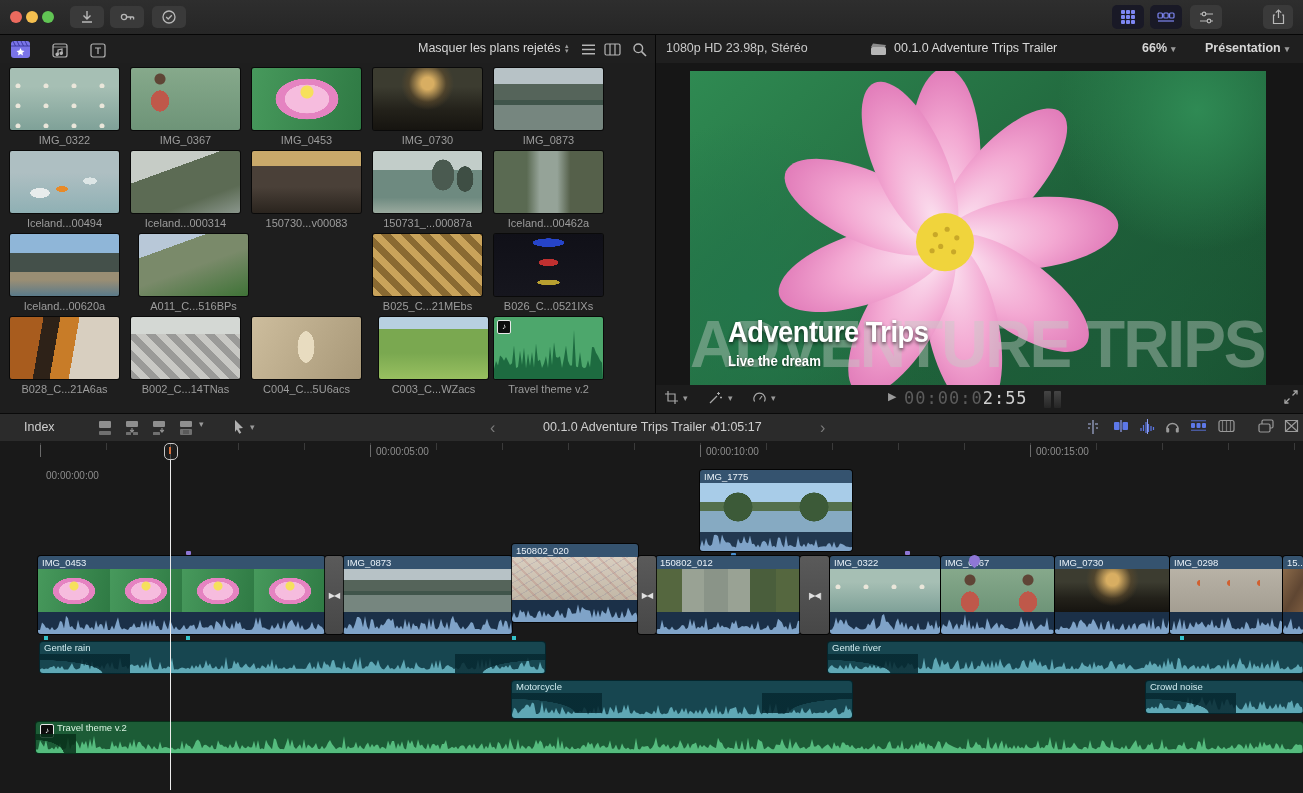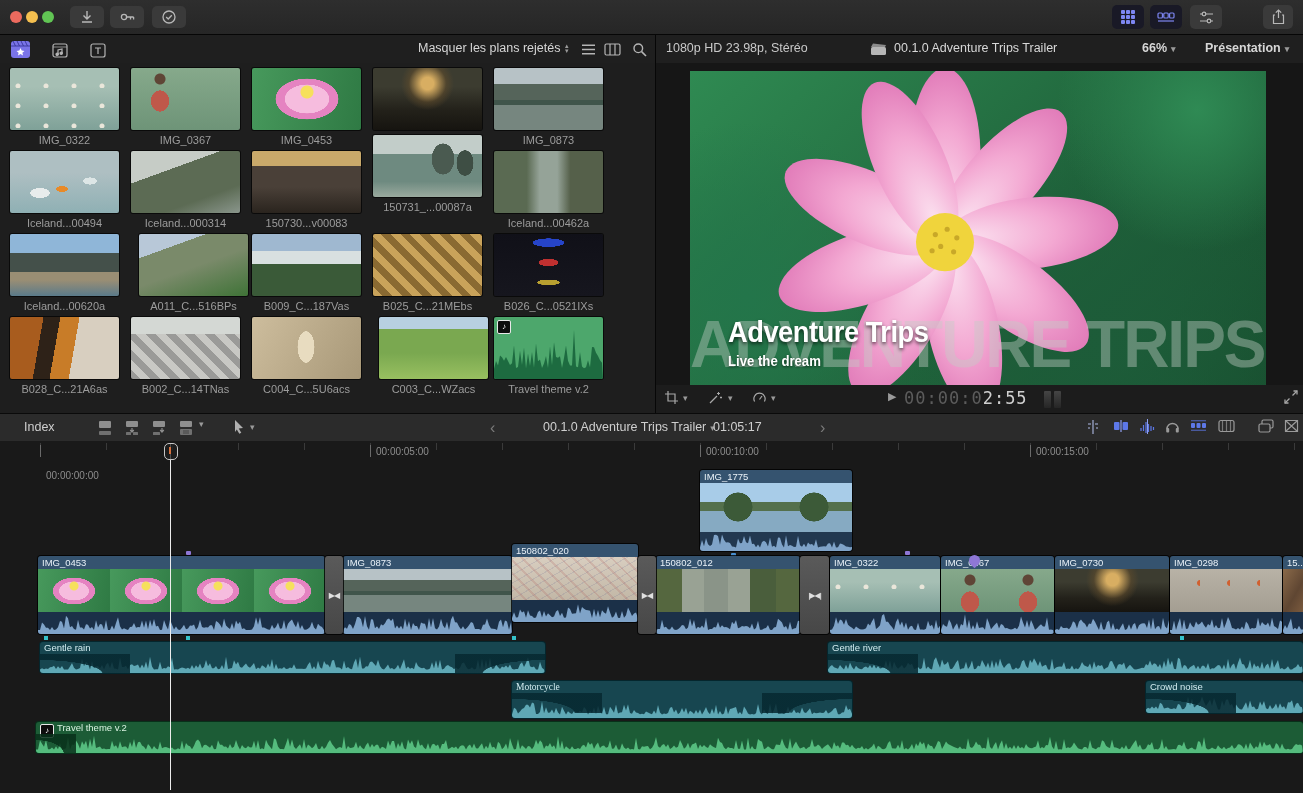--- a/index.html
+++ b/index.html
@@ -282,40 +282,36 @@
       <div class="blabel">Iceland...00494</div>
     </div>
   <div class="bcell" style="left:131px;top:88px;">
       <div class="bthumb t-ice2"></div>
       <div class="blabel">Iceland...000314</div>
     </div>
   <div class="bcell" style="left:252px;top:88px;">
       <div class="bthumb t-rock"></div>
       <div class="blabel">150730...v00083</div>
     </div>
-  <div class="bcell" style="left:373px;top:72px;">
+  <div class="bcell" style="left:373px;top:88px;">
       <div class="bthumb t-stack"></div>
       <div class="blabel">150731_...00087a</div>
     </div>
   <div class="bcell" style="left:494px;top:88px;">
       <div class="bthumb t-canyon"></div>
       <div class="blabel">Iceland...00462a</div>
     </div>
 
   <div class="bcell" style="left:10px;top:171px;">
       <div class="bthumb t-vestra"></div>
       <div class="blabel">Iceland...00620a</div>
     </div>
   <div class="bcell" style="left:131px;top:171px;padding-left:8px;">
       <div class="bthumb t-dolom"></div>
       <div class="blabel">A011_C...516BPs</div>
-    </div>
-  <div class="bcell" style="left:252px;top:171px;">
-      <div class="bthumb t-b009"></div>
-      <div class="blabel">B009_C...187Vas</div>
     </div>
   <div class="bcell" style="left:373px;top:171px;">
       <div class="bthumb t-b025"></div>
       <div class="blabel">B025_C...21MEbs</div>
     </div>
   <div class="bcell" style="left:494px;top:171px;">
       <div class="bthumb t-b026"></div>
       <div class="blabel">B026_C...0521IXs</div>
     </div>
 
@@ -684,21 +680,21 @@
   <div class="aclip" style="left:828px;top:201px;width:475px;height:31px;">
     <div class="aname">Gentle river</div>
     <div class="awave">
         <div class="wave"><svg width="100%" height="100%" viewBox="0 0 475 19" preserveAspectRatio="none">
             <path d="M0 19L0 15.6L2 12.6L4 11.1L6 13.3L8 14.1L10 14.8L12 11.1L14 13.5L16 15.6L18 10.7L20 15.1L22 8.6L24 12.9L26 15.5L28 11.7L30 14.0L32 15.0L34 15.3L36 13.3L38 12.6L40 14.0L42 11.0L44 14.3L46 10.6L48 14.6L50 12.1L52 14.5L54 14.0L56 13.1L58 6.5L60 13.7L62 6.4L64 15.4L66 7.8L68 12.2L70 14.7L72 13.1L74 11.0L76 14.6L78 12.7L80 8.8L82 11.1L84 9.8L86 15.0L88 14.5L90 13.0L92 15.2L94 14.1L96 3.6L98 14.9L100 12.5L102 14.7L104 15.4L106 6.2L108 3.3L110 9.0L112 13.8L114 5.4L116 10.8L118 10.1L120 7.4L122 14.7L124 15.0L126 12.2L128 8.5L130 5.9L132 15.6L134 14.6L136 14.2L138 7.7L140 14.9L142 12.3L144 6.5L146 15.3L148 14.7L150 11.6L152 12.4L154 6.0L156 9.7L158 13.4L160 8.6L162 14.6L164 6.1L166 14.3L168 7.2L170 13.1L172 4.4L174 10.6L176 13.9L178 11.6L180 9.6L182 9.5L184 15.3L186 15.4L188 13.4L190 14.9L192 13.2L194 7.2L196 6.0L198 11.9L200 14.3L202 5.8L204 8.9L206 4.3L208 7.7L210 12.1L212 6.9L214 12.8L216 11.5L218 10.8L220 15.4L222 15.4L224 4.4L226 15.3L228 13.4L230 12.8L232 12.6L234 12.8L236 8.1L238 15.0L240 14.4L242 15.1L244 11.4L246 15.5L248 14.3L250 15.2L252 12.7L254 8.0L256 11.3L258 12.3L260 12.9L262 9.5L264 15.6L266 7.2L268 13.6L270 11.0L272 12.1L274 11.0L276 15.6L278 14.1L280 13.1L282 7.4L284 6.9L286 11.2L288 15.5L290 10.7L292 9.9L294 10.9L296 8.4L298 15.3L300 12.8L302 10.7L304 13.1L306 15.2L308 15.5L310 15.1L312 14.5L314 13.7L316 13.9L318 9.9L320 11.5L322 6.4L324 11.6L326 9.3L328 10.0L330 13.3L332 10.1L334 15.1L336 6.8L338 13.2L340 3.4L342 11.3L344 6.7L346 14.7L348 15.2L350 3.7L352 5.1L354 14.8L356 10.9L358 11.8L360 15.6L362 13.3L364 12.1L366 10.8L368 14.9L370 11.8L372 15.3L374 11.8L376 11.8L378 14.4L380 8.9L382 15.6L384 14.2L386 14.5L388 12.8L390 11.1L392 11.4L394 15.2L396 10.6L398 15.5L400 4.8L402 14.8L404 11.1L406 9.4L408 15.5L410 8.7L412 3.6L414 10.1L416 10.4L418 14.9L420 13.1L422 5.7L424 15.2L426 9.3L428 13.1L430 11.6L432 14.7L434 7.7L436 15.0L438 11.3L440 9.6L442 14.9L444 4.9L446 13.7L448 9.9L450 6.1L452 14.9L454 14.1L456 15.5L458 14.4L460 12.2L462 15.4L464 15.5L466 13.9L468 12.9L470 10.0L472 13.3L474 12.4L475 19Z" fill="#5fa8b5"></path>
           </svg></div>
       </div>
     <div class="fade" style="left:0;background:radial-gradient(ellipse 100% 100% at 0 100%, transparent 69%, rgba(6,40,48,.85) 70%);"></div>
   </div>
 
-  <div class="aclip" style="left:512px;top:240px;width:340px;height:37px;font-family:Liberation Serif, serif;">
+  <div class="aclip" style="left:512px;top:240px;width:340px;height:37px;">
     <div class="aname">Motorcycle</div>
     <div class="awave">
         <div class="wave"><svg width="100%" height="100%" viewBox="0 0 340 19" preserveAspectRatio="none">
             <path d="M0 19L0 15.6L2 8.7L4 10.0L6 14.4L8 12.5L10 10.1L12 9.1L14 5.7L16 5.7L18 8.6L20 3.4L22 4.4L24 14.9L26 15.0L28 13.1L30 2.2L32 14.2L34 8.2L36 13.7L38 13.4L40 10.4L42 14.6L44 8.8L46 13.4L48 15.6L50 7.7L52 11.7L54 15.5L56 12.3L58 13.9L60 15.0L62 12.2L64 12.9L66 13.4L68 11.9L70 13.3L72 7.9L74 10.2L76 15.4L78 11.8L80 14.2L82 8.5L84 15.1L86 6.7L88 12.5L90 14.8L92 7.7L94 15.3L96 15.2L98 7.8L100 10.5L102 13.8L104 5.5L106 14.5L108 13.6L110 13.3L112 5.8L114 11.6L116 5.3L118 14.0L120 14.7L122 11.1L124 13.4L126 13.9L128 15.3L130 14.8L132 15.3L134 12.5L136 13.5L138 14.5L140 15.3L142 11.6L144 14.8L146 5.9L148 13.5L150 15.6L152 14.6L154 14.9L156 13.9L158 8.8L160 8.0L162 13.4L164 10.6L166 15.2L168 13.4L170 9.1L172 13.5L174 8.8L176 15.5L178 11.7L180 13.1L182 15.1L184 11.0L186 14.5L188 10.4L190 15.5L192 12.3L194 8.1L196 12.9L198 15.2L200 9.6L202 14.7L204 5.8L206 15.5L208 12.0L210 15.5L212 14.6L214 7.0L216 15.2L218 10.1L220 9.6L222 8.8L224 8.1L226 15.0L228 13.1L230 15.4L232 7.5L234 10.6L236 14.6L238 15.4L240 15.1L242 15.6L244 14.3L246 5.1L248 13.6L250 15.4L252 10.4L254 14.0L256 15.0L258 4.5L260 14.8L262 10.9L264 4.2L266 14.7L268 14.7L270 14.4L272 15.0L274 13.7L276 7.4L278 13.5L280 13.8L282 10.5L284 14.0L286 13.3L288 14.6L290 8.6L292 13.2L294 14.1L296 11.7L298 9.2L300 15.3L302 13.5L304 14.2L306 14.0L308 13.4L310 14.1L312 13.7L314 10.9L316 14.5L318 13.5L320 11.9L322 9.6L324 8.9L326 15.2L328 15.2L330 13.4L332 13.3L334 6.0L336 11.0L338 9.7L340 14.7L340 19Z" fill="#5fa8b5"></path>
           </svg></div>
       </div>
     <div class="fade" style="left:0;background:radial-gradient(ellipse 100% 100% at 0 100%, transparent 69%, rgba(6,40,48,.85) 70%);"></div>
     <div class="fade" style="right:0;background:radial-gradient(ellipse 100% 100% at 100% 100%, transparent 69%, rgba(6,40,48,.85) 70%);"></div>
   </div>
   <div class="aclip" style="left:1146px;top:240px;width:157px;height:32px;">

